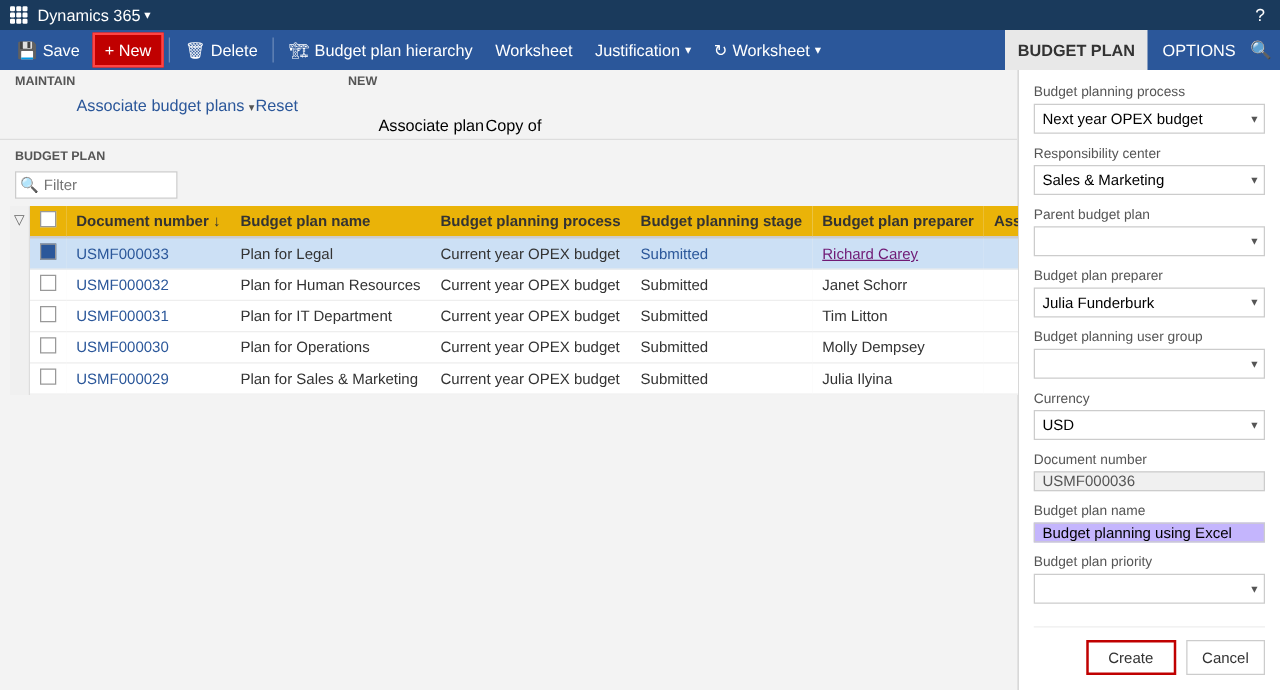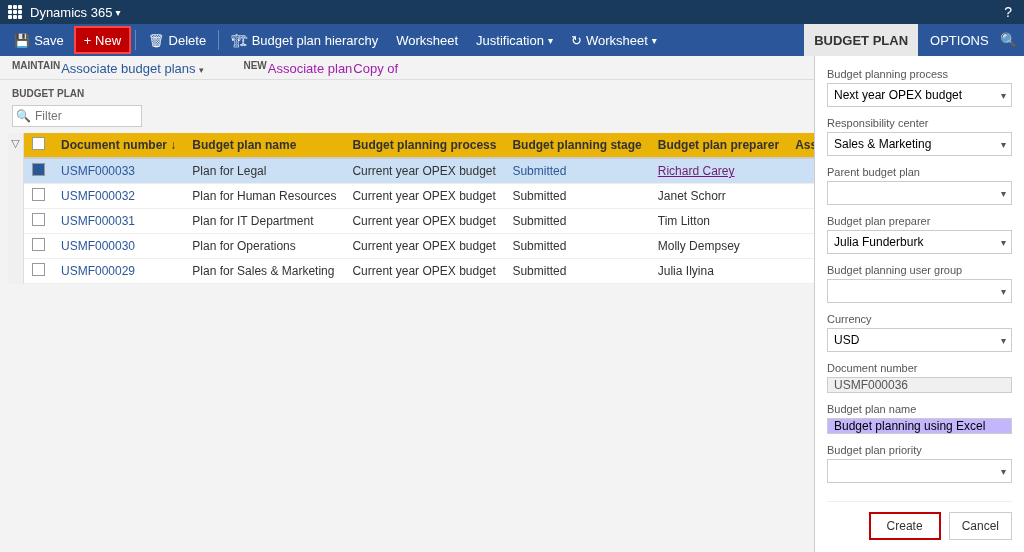--- a/index.html
+++ b/index.html
@@ -74,21 +74,21 @@
       display: flex;
       gap: 40px;
       border-bottom: 1px solid #ddd;
       flex-shrink: 0;
     }
     .sub-section-title { font-size: 10px; color: #555; text-transform: uppercase; font-weight: 600; }
     .sub-actions { display: flex; flex-direction: row; gap: 1px; }
     .sub-action-btn {
       font-size: 12px; color: #2b579a; cursor: pointer; background: none; border: none; padding: 1px 0; text-align: left;
     }
-    .sub-action-btn.disabled { color: #a21caf; cursor: default; }
+    .sub-action-btn.disabled { color: #000000; cursor: default; margin-top: 32px; }
 
     
     .budget-plan-section {
       flex: 1;
       overflow: hidden;
       display: flex;
       flex-direction: column;
       padding: 8px 0 0 8px;
     }
     .section-label { font-size: 10px; color: #555; text-transform: uppercase; font-weight: 600; margin-bottom: 4px; padding-left: 4px; }
@@ -253,20 +253,23 @@
 <div class="content-row">
 
   <div class="main-area">
 
     <div class="sub-toolbar">
       <div class="sub-actions">
         <span class="sub-section-title">MAINTAIN</span>
         <button class="sub-action-btn">
           <span>Associate budget plans</span>
           <span style="font-size:9px;color:#555;">▾</span>
+        </button>
+        <button class="sub-action-btn">
+          <span>Reset</span>
         </button>
       </div>
       <div class="sub-actions">
         <span class="sub-section-title">NEW</span>
         <button class="sub-action-btn disabled">
           <span>Associate plan</span>
         </button>
         <button class="sub-action-btn disabled">
           <span>Copy of</span>
         </button>

